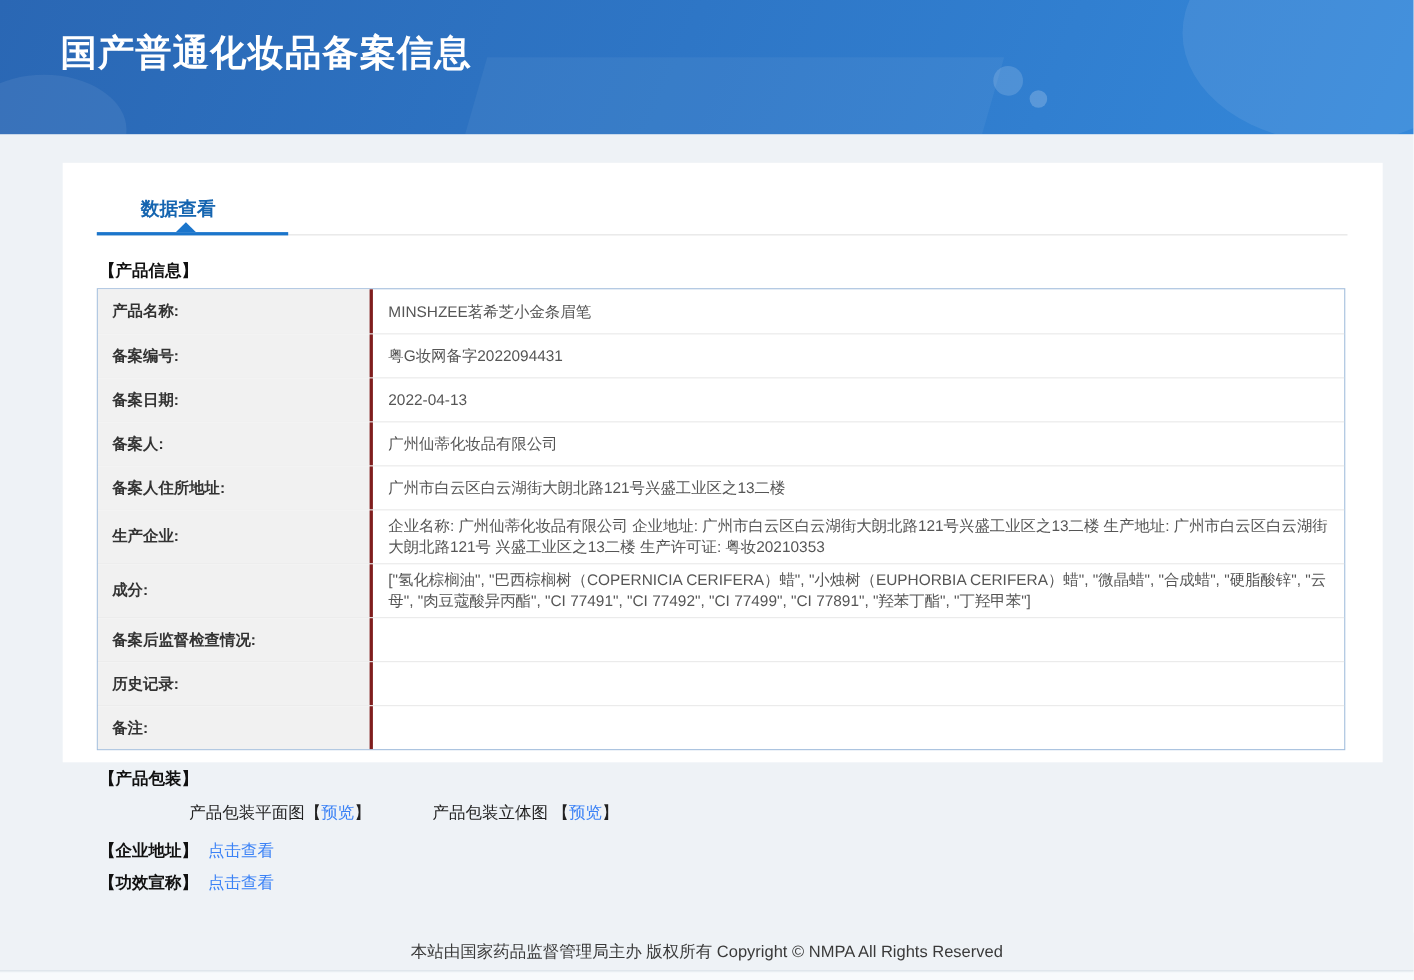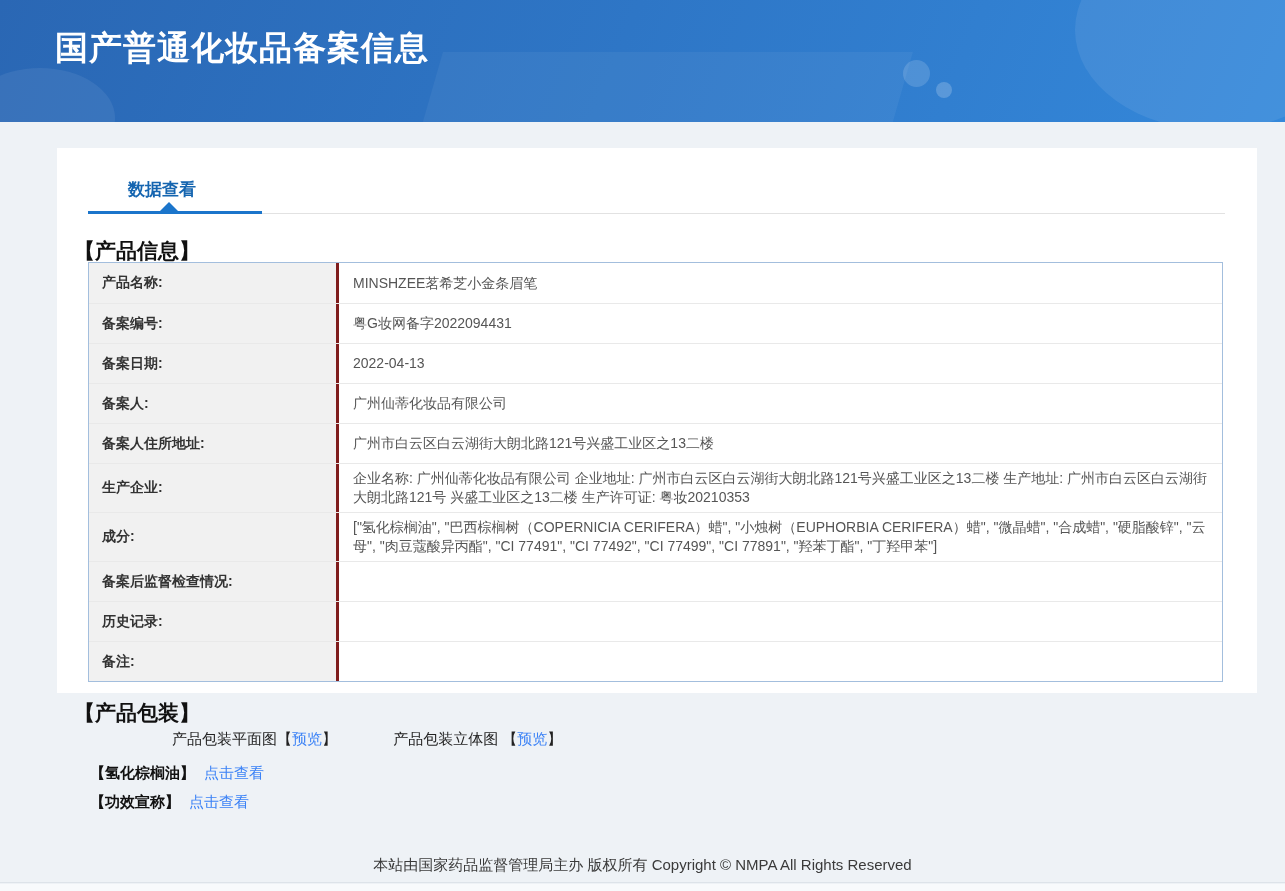--- a/index.html
+++ b/index.html
@@ -50,22 +50,22 @@
   .tab-line-active {
     position:absolute; left:31px; top:63px; width:174px; height:3px; background:#1b75cb;
   }
   .tab-caret {
     position:absolute; left:103px; top:54px; width:0; height:0;
     border-left:9px solid transparent; border-right:9px solid transparent;
     border-bottom:9px solid #1b75cb;
   }
 
   .section-title {
-    position:absolute; left:17px;
-    font-size:21px; font-weight:bold; color:#111;
+    position:absolute; left:33px;
+    font-size:15px; font-weight:bold; color:#111;
   }
   .st-product { top:89px; }
   .st-packaging { top:551px; }
 
   
   .info-table {
     position:absolute; left:31px; top:114px; width:1135px;
     border:1px solid #a3bedd; background:#fff;
   }
   .trow { display:flex; min-height:40px; }
@@ -169,21 +169,21 @@
   </div>
 
   <div class="section-title st-packaging">【产品包装】</div>
 
   <div class="packaging-row">
     <span class="pack-item"><span>产品包装平面图</span><span>【</span><a class="link">预览</a><span>】</span></span>
     <span class="pack-item"><span>产品包装立体图 </span><span>【</span><a class="link">预览</a><span>】</span></span>
   </div>
 
   <div class="std-row">
-    <span class="row-title">【氢化棕榈油】</span><a class="link row-link">点击查看</a>
+    <span class="row-title">【企业地址】</span><a class="link row-link">点击查看</a>
   </div>
 
   <div class="eff-row">
     <span class="row-title">【功效宣称】</span><a class="link row-link">点击查看</a>
   </div>
 
 </div>
 
 <div class="footer">
   <span>本站由国家药品监督管理局主办 版权所有 Copyright © NMPA All Rights Reserved</span>

